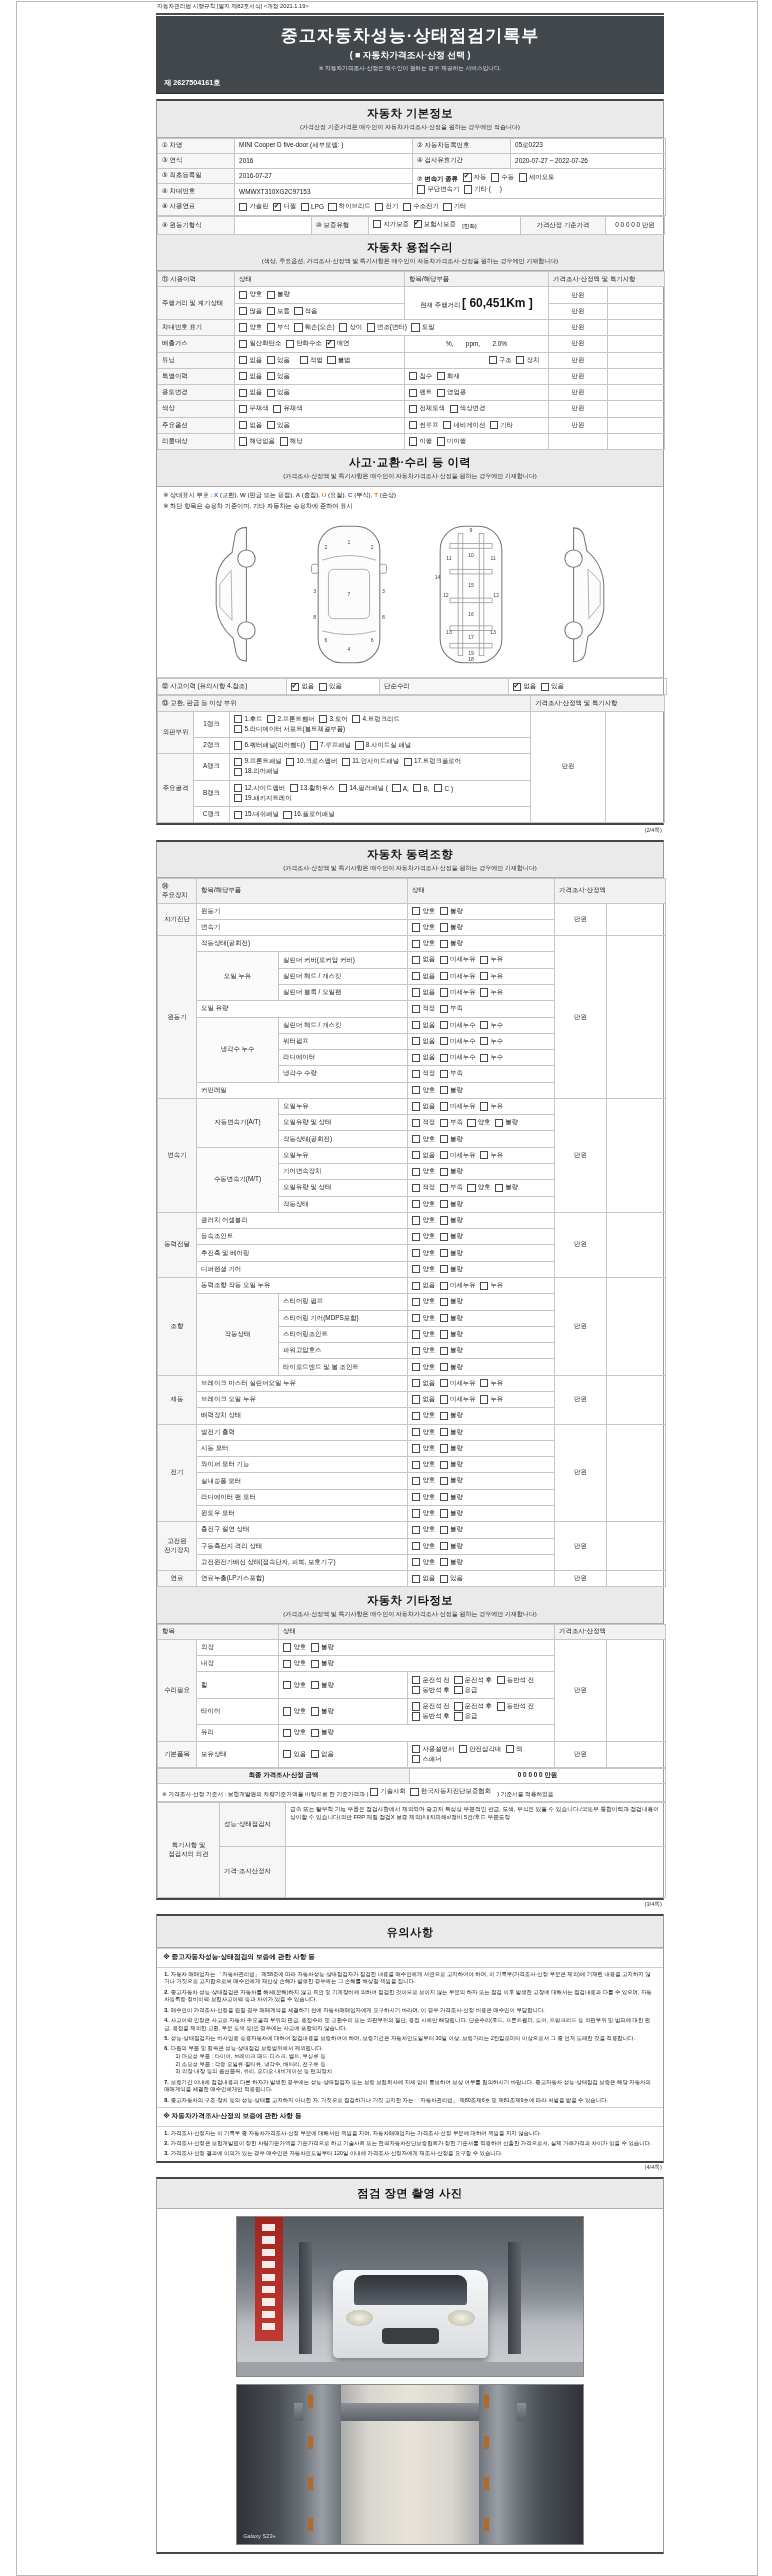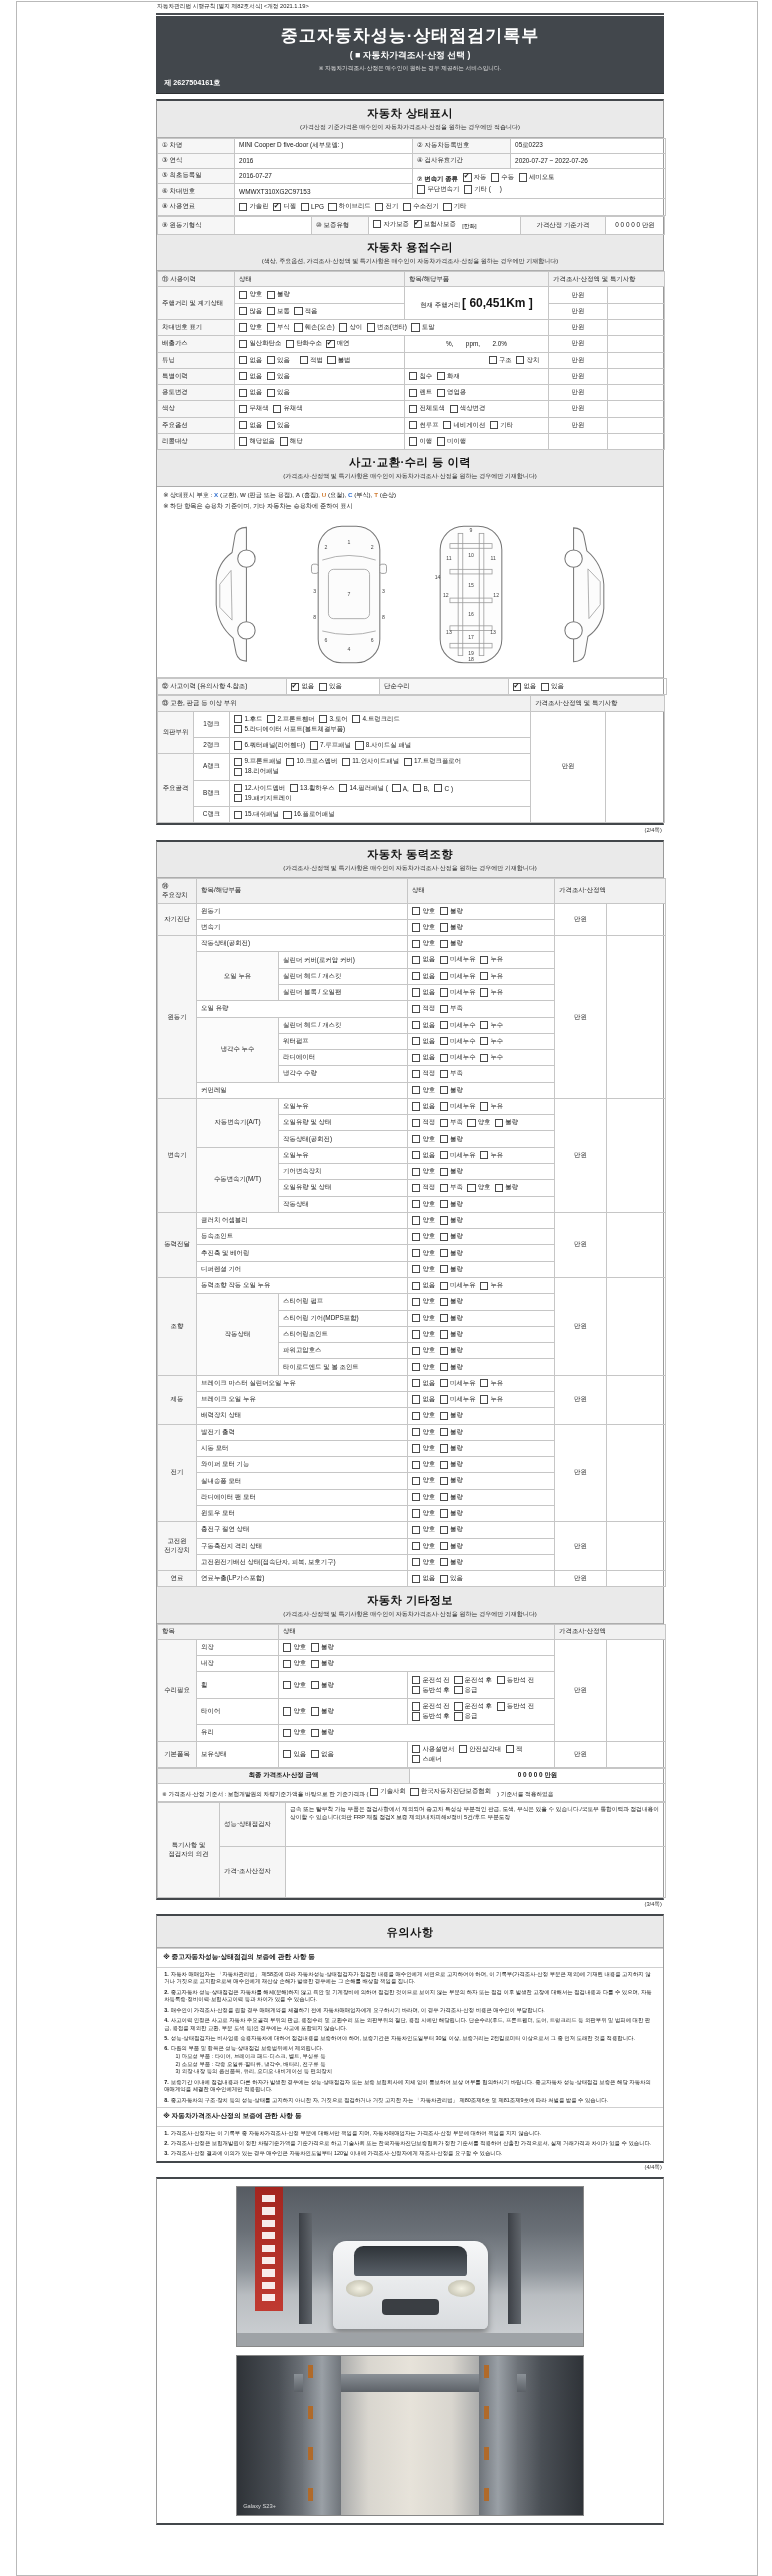--- a/index.html
+++ b/index.html
@@ -79,21 +79,21 @@
 
   <div class="darkbox">
     <div class="dk-title">중고자동차성능·상태점검기록부</div>
     <div class="dk-sub">( ■ 자동차가격조사·산정 선택 )</div>
     <div class="dk-note">※ 자동차가격조사·산정은 매수인이 원하는 경우 제공하는 서비스입니다.</div>
     <div class="dk-docno">제 2627504161호</div>
   </div>
 
   <div class="sheet">
     <div class="band">
-      <div class="band-title">자동차 상태표시</div>
+      <div class="band-title">자동차 기본정보</div>
       <div class="band-sub">(가격산정 기준가격은 매수인이 자동차가격조사·산정을 원하는 경우에만 적습니다)</div>
     </div>
     <table>
       <colgroup>
           <col style="width:77px">
           <col style="width:178px">
           <col style="width:98px">
           <col style="width:155px">
         </colgroup>
       <tbody>
@@ -1339,20 +1339,23 @@
     <div class="nsec-title">※ 자동차가격조사·산정의 보증에 관한 사항 등</div>
     <div>
         <div class="ni"><span class="nn">1.</span><span class="nt">가격조사·산정자는 이 기록부 중 자동차가격조사·산정 부분에 대해서만 책임을 지며, 자동차매매업자는 가격조사·산정 부분에 대하여 책임을 지지 않습니다.</span></div>
         <div class="ni"><span class="nn">2.</span><span class="nt">가격조사·산정은 보험개발원이 정한 차량기준가액을 기준가격으로 하고 기술사회 또는 한국자동차진단보증협회가 정한 기준서를 적용하여 산출한 가격으로서, 실제 거래가격과 차이가 있을 수 있습니다.</span></div>
         <div class="ni"><span class="nn">3.</span><span class="nt">가격조사·산정 결과에 이의가 있는 경우 매수인은 자동차인도일부터 120일 이내에 가격조사·산정자에게 재조사·산정을 요구할 수 있습니다.</span></div>
       </div>
   </div>
   <div class="pagefoot">(4/4쪽)</div>
 
   <div class="sheet">
+    <div class="band" style="padding:7.2px 3.1px 6.2px;">
+      <div class="band-title">점검 장면 촬영 사진</div>
+    </div>
     <div class="photo photo1">
       <div class="ph-banner">
           <i></i>
         </div>
       <div class="ph-post l"></div>
       <div class="ph-post r"></div>
       <div class="ph-car">
         <div class="ph-wind"></div>
         <div class="ph-lamp l"></div>
         <div class="ph-lamp r"></div>

